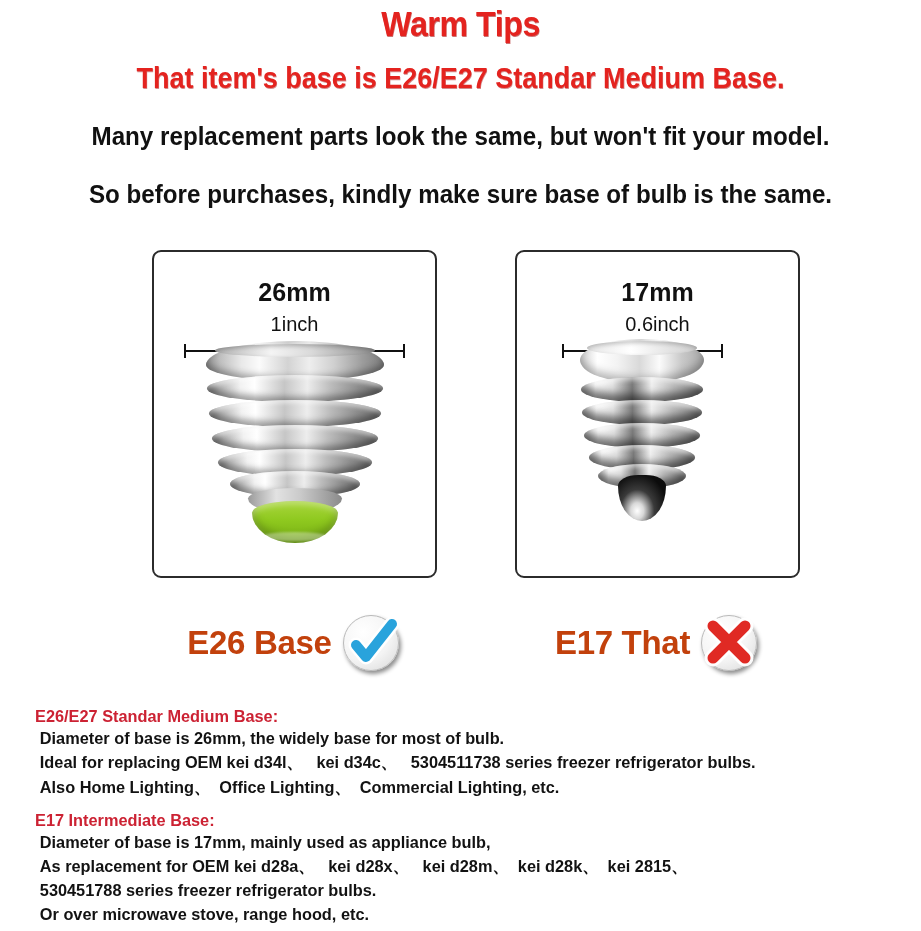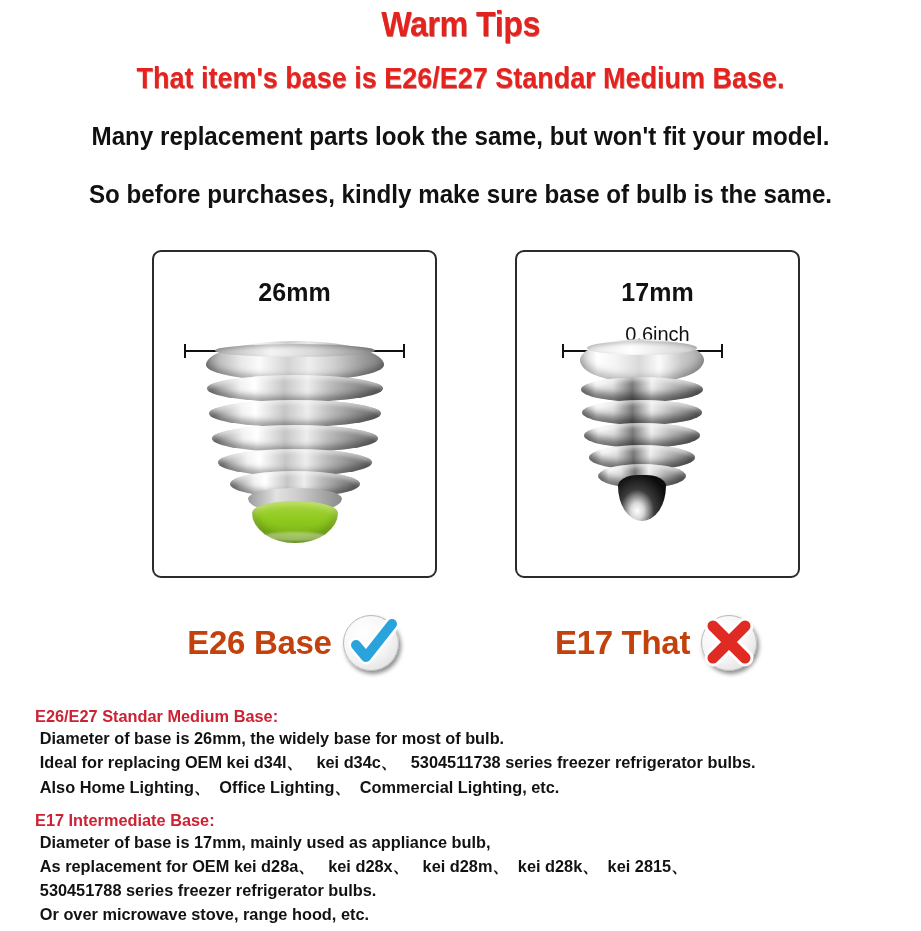--- a/index.html
+++ b/index.html
@@ -94,21 +94,21 @@
     left: 0; right: 0;
     text-align: center;
     font-size: 20px;
     font-weight: normal;
     color: #111111;
     line-height: 1;
   }
   .panel.left  .dim-label-mm { top: 28px; }
   .panel.left  .dim-label-in { top: 62px; }
   .panel.right .dim-label-mm { top: 28px; }
-  .panel.right .dim-label-in { top: 72px; }
+  .panel.right .dim-label-in { top: 62px; }
 
   
   .dim-bar {
     position: absolute;
     height: 14px;
   }
   .dim-bar .bar-line {
     position: absolute;
     top: 6px;
     left: 0; right: 0;
@@ -352,20 +352,21 @@
   <div class="line-black l1">Many replacement parts look the same, but won't fit your model.</div>
   <div class="line-black l2">So before purchases, kindly make sure base of bulb is the same.</div>
 </div>
 
 <div class="compare">
 
   <div class="panel left">
     <div class="photo-box">
 
       <div class="dim-label-mm">26mm</div>
+      <div class="dim-label-in">1inch</div>
 
       <div class="dim-bar">
         <span class="cap l"></span>
         <span class="bar-line"></span>
         <span class="cap r"></span>
       </div>
 
       <div class="bulb-wrap">
         <div class="e26">
           <div class="collar"></div>

